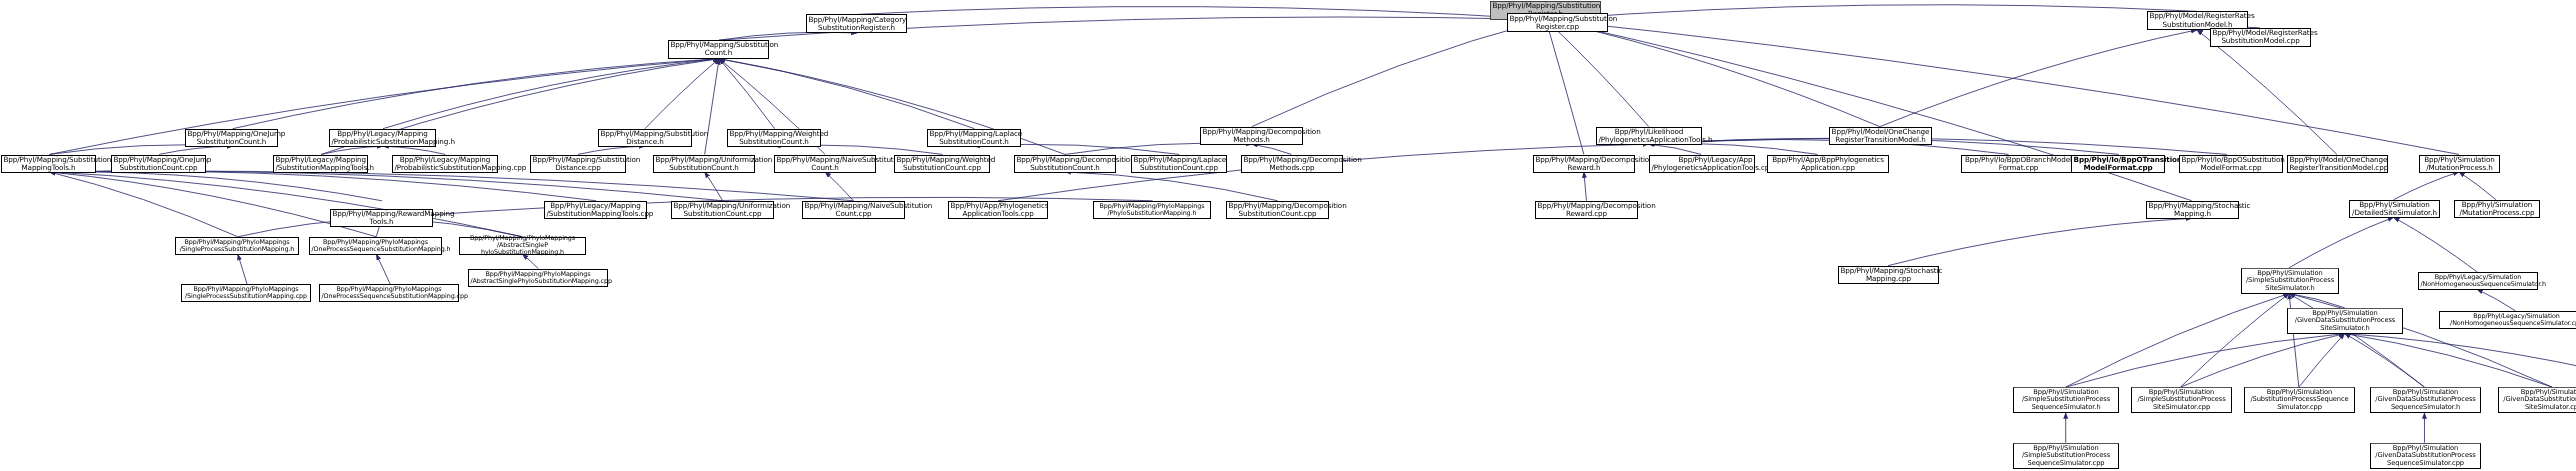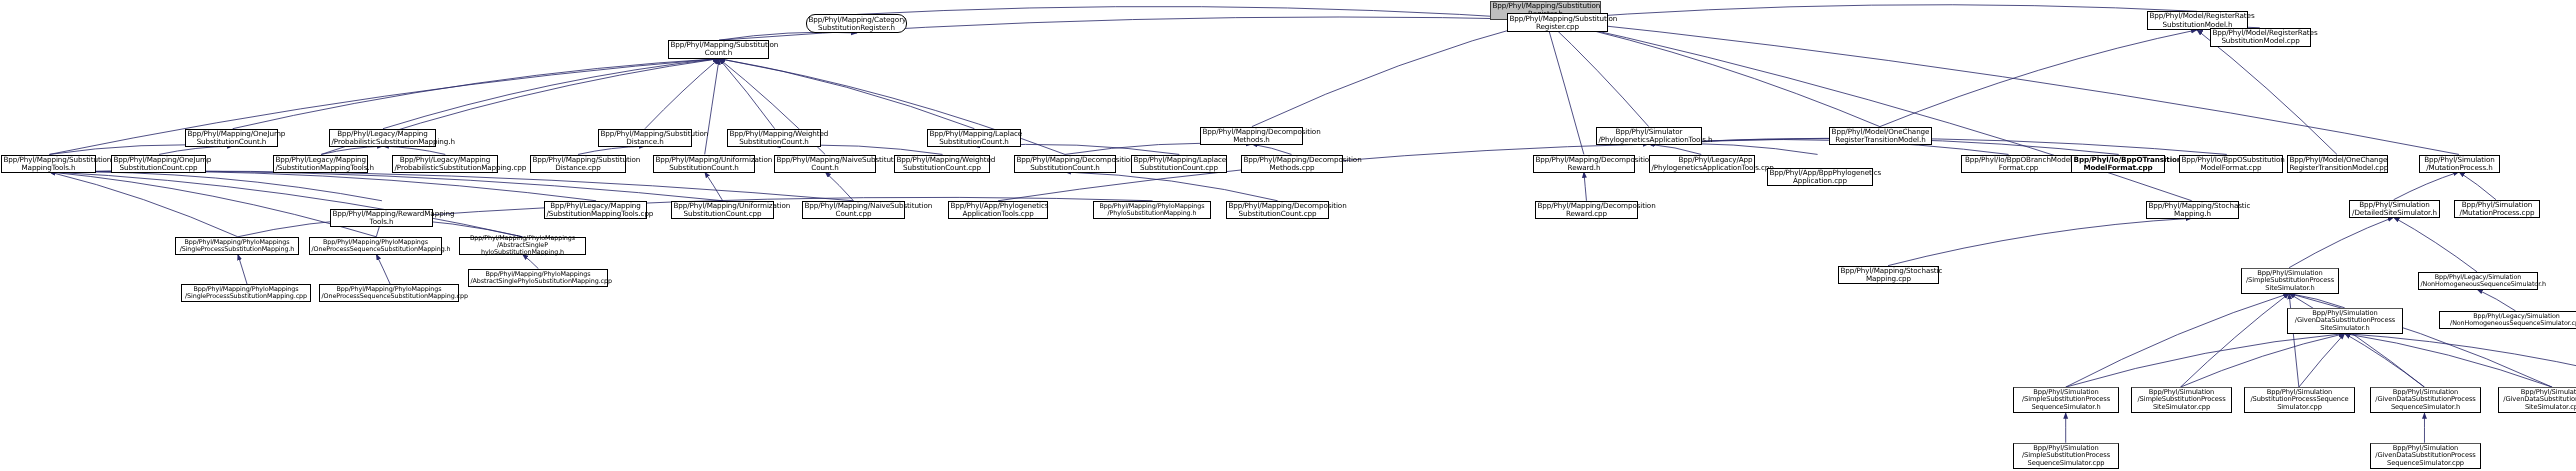--- a/index.html
+++ b/index.html
@@ -97,21 +97,21 @@
       <path d="M4234,752 Q4393.5,684.05 4553,648" fill="none" stroke="#2a2a6a" stroke-width="1.6" marker-end="url(#ah)"></path>
       <path d="M4464,752 Q4508.5,695.55 4553,648" fill="none" stroke="#2a2a6a" stroke-width="1.6" marker-end="url(#ah)"></path>
       <path d="M4708,752 Q4630.5,692.25 4553,648" fill="none" stroke="#2a2a6a" stroke-width="1.6" marker-end="url(#ah)"></path>
       <path d="M4956,752 Q4754.5,679.85 4553,648" fill="none" stroke="#2a2a6a" stroke-width="1.6" marker-end="url(#ah)"></path>
       <path d="M5212,760 Q4882.5,671.05 4553,648" fill="none" stroke="#2a2a6a" stroke-width="1.6" marker-end="url(#ah)"></path>
       <path d="M4011,860 Q4011,831 4011,802" fill="none" stroke="#2a2a6a" stroke-width="1.6" marker-end="url(#ah)"></path>
       <path d="M4708,860 Q4708,831 4708,802" fill="none" stroke="#2a2a6a" stroke-width="1.6" marker-end="url(#ah)"></path>
     </svg>
 <div class="node root" style="left: 1490px; top: 1px; width: 111px; height: 18.5px;"><span>Bpp/Phyl/Mapping/Substitution
 Register.h</span></div>
-    <div class="node" style="left: 806px; top: 14.4px; width: 101px; height: 18.5px; border-radius: 9px;"><span>Bpp/Phyl/Mapping/Category
+    <div class="node" style="left: 806px; top: 14.4px; width: 101px; height: 18.5px;"><span>Bpp/Phyl/Mapping/Category
 SubstitutionRegister.h</span></div>
     <div class="node" style="left: 1507px; top: 13.4px; width: 101px; height: 18.5px;"><span>Bpp/Phyl/Mapping/Substitution
 Register.cpp</span></div>
     <div class="node" style="left: 2147px; top: 11.3px; width: 101px; height: 18.5px;"><span>Bpp/Phyl/Model/RegisterRates
 SubstitutionModel.h</span></div>
     <div class="node" style="left: 2210px; top: 28px; width: 101px; height: 18.5px;"><span>Bpp/Phyl/Model/RegisterRates
 SubstitutionModel.cpp</span></div>
     <div class="node" style="left: 668px; top: 40px; width: 101px; height: 18.5px;"><span>Bpp/Phyl/Mapping/Substitution
 Count.h</span></div>
     <div class="node" style="left: 185px; top: 129px; width: 93px; height: 17.5px;"><span>Bpp/Phyl/Mapping/OneJump
@@ -119,21 +119,21 @@
     <div class="node" style="left: 329px; top: 129px; width: 107px; height: 17.5px;"><span>Bpp/Phyl/Legacy/Mapping
 /ProbabilisticSubstitutionMapping.h</span></div>
     <div class="node" style="left: 598px; top: 129px; width: 94px; height: 17.5px;"><span>Bpp/Phyl/Mapping/Substitution
 Distance.h</span></div>
     <div class="node" style="left: 727px; top: 129px; width: 94px; height: 17.5px;"><span>Bpp/Phyl/Mapping/Weighted
 SubstitutionCount.h</span></div>
     <div class="node" style="left: 927px; top: 129px; width: 94px; height: 17.5px;"><span>Bpp/Phyl/Mapping/Laplace
 SubstitutionCount.h</span></div>
     <div class="node" style="left: 1200px; top: 127px; width: 103px; height: 17.5px;"><span>Bpp/Phyl/Mapping/Decomposition
 Methods.h</span></div>
-    <div class="node" style="left: 1596px; top: 127px; width: 106px; height: 17.5px;"><span>Bpp/Phyl/Simulator
+    <div class="node" style="left: 1596px; top: 127px; width: 106px; height: 17.5px;"><span>Bpp/Phyl/Likelihood
 /PhylogeneticsApplicationTools.h</span></div>
     <div class="node" style="left: 1829px; top: 127px; width: 103px; height: 17.5px;"><span>Bpp/Phyl/Model/OneChange
 RegisterTransitionModel.h</span></div>
     <div class="node" style="left: 1px; top: 155px; width: 95px; height: 17.5px;"><span>Bpp/Phyl/Mapping/Substitution
 MappingTools.h</span></div>
     <div class="node" style="left: 111px; top: 155px; width: 95px; height: 17.5px;"><span>Bpp/Phyl/Mapping/OneJump
 SubstitutionCount.cpp</span></div>
     <div class="node" style="left: 273px; top: 155px; width: 95px; height: 17.5px;"><span>Bpp/Phyl/Legacy/Mapping
 /SubstitutionMappingTools.h</span></div>
     <div class="node" style="left: 392px; top: 155px; width: 106px; height: 17.5px;"><span>Bpp/Phyl/Legacy/Mapping
@@ -149,21 +149,21 @@
     <div class="node" style="left: 1014px; top: 155px; width: 102px; height: 17.5px;"><span>Bpp/Phyl/Mapping/Decomposition
 SubstitutionCount.h</span></div>
     <div class="node" style="left: 1131px; top: 155px; width: 96px; height: 17.5px;"><span>Bpp/Phyl/Mapping/Laplace
 SubstitutionCount.cpp</span></div>
     <div class="node" style="left: 1241px; top: 155px; width: 102px; height: 17.5px;"><span>Bpp/Phyl/Mapping/Decomposition
 Methods.cpp</span></div>
     <div class="node" style="left: 1533px; top: 155px; width: 102px; height: 17.5px;"><span>Bpp/Phyl/Mapping/Decomposition
 Reward.h</span></div>
     <div class="node" style="left: 1649px; top: 155px; width: 106px; height: 17.5px; text-align: right;"><span>Bpp/Phyl/Legacy/App
 /PhylogeneticsApplicationTools.cpp</span></div>
-    <div class="node" style="left: 1767px; top: 168px; width: 106px; height: 17.5px; justify-content: flex-end;"><span>Bpp/Phyl/App/BppPhylogenetics
+    <div class="node" style="left: 1767px; top: 155px; width: 122px; height: 17.5px; justify-content: flex-end;"><span>Bpp/Phyl/App/BppPhylogenetics
 Application.cpp</span></div>
     <div class="node" style="left: 1961px; top: 155px; width: 115px; height: 17.5px;"><span>Bpp/Phyl/Io/BppOBranchModel
 Format.cpp</span></div>
     <div class="node" style="left: 2071px; top: 155px; width: 94px; height: 17.5px; font-weight: bold;"><span>Bpp/Phyl/Io/BppOTransition
 ModelFormat.cpp</span></div>
     <div class="node" style="left: 2179px; top: 155px; width: 104px; height: 17.5px;"><span>Bpp/Phyl/Io/BppOSubstitution
 ModelFormat.cpp</span></div>
     <div class="node" style="left: 2287px; top: 155px; width: 101px; height: 17.5px;"><span>Bpp/Phyl/Model/OneChange
 RegisterTransitionModel.cpp</span></div>
     <div class="node" style="left: 2419px; top: 155px; width: 81px; height: 17.5px;"><span>Bpp/Phyl/Simulation

